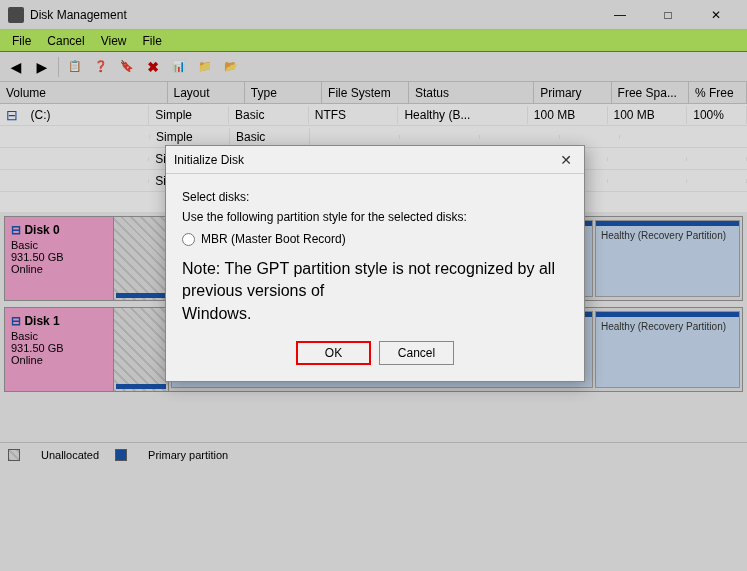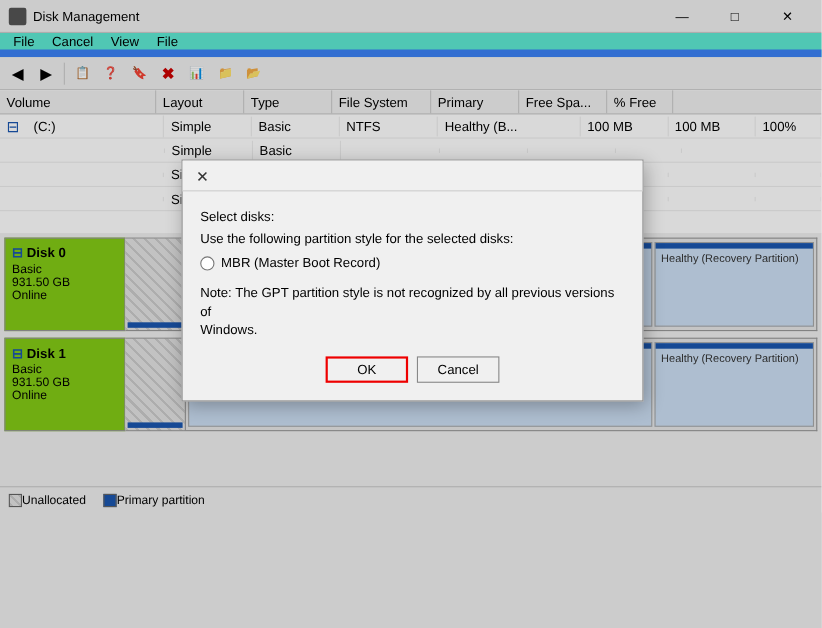--- a/index.html
+++ b/index.html
@@ -45,26 +45,26 @@
       background: transparent;
       font-size: 12px;
       cursor: pointer;
       display: flex;
       align-items: center;
       justify-content: center;
     }
 
     
     .menu-bar {
-      background: #5eead4;
+      background: #bef264;
       height: 22px;
       display: flex;
       align-items: center;
       padding: 0 4px;
-      border-bottom: 7px solid #3b82f6;
+      border-bottom: 1px solid #3b82f6;
     }
     .menu-item {
       padding: 2px 8px;
       font-size: 12px;
       cursor: pointer;
       height: 22px;
       display: flex;
       align-items: center;
     }
 
@@ -137,21 +137,21 @@
       overflow-y: auto;
       height: calc(571px - 30px - 22px - 30px - 130px - 24px);
     }
     .disk-row {
       display: flex;
       margin-bottom: 6px;
       height: 85px;
     }
     .disk-info {
       width: 110px;
-      background: #84cc16;
+      background: #f9a8d4;
       border: 1px solid #999;
       padding: 6px;
       font-size: 11px;
       flex-shrink: 0;
     }
     .disk-info .disk-name { font-weight: bold; font-size: 12px; margin-bottom: 2px; }
     .disk-partitions {
       flex: 1;
       display: flex;
       border: 1px solid #999;
@@ -167,21 +167,21 @@
       height: 24px;
       display: flex;
       align-items: center;
       padding: 0 8px;
       gap: 16px;
       font-size: 11px;
     }
     .legend-item {
       display: flex;
       align-items: center;
-      gap: 0;
+      gap: 21px;
     }
     .legend-box {
       width: 12px;
       height: 12px;
       border: 1px solid #666;
     }
 
     
     .dialog-overlay {
       position: absolute;
@@ -270,21 +270,21 @@
     .radio-item {
       display: flex;
       align-items: center;
       gap: 6px;
       font-size: 12px;
     }
     .radio-input {
       accent-color: #0078d4;
     }
     .dialog-note {
-      font-size: 12px;
+      font-size: 16px;
       margin-bottom: 16px;
       line-height: 1.4;
     }
     .dialog-buttons {
       display: flex;
       justify-content: center;
       gap: 8px;
     }
     .dialog-btn {
       min-width: 75px;
@@ -327,24 +327,25 @@
   <button class="toolbar-btn" style="font-size:11px;">❓</button>
   <button class="toolbar-btn" style="font-size:11px;">🔖</button>
   <button class="toolbar-btn" style="color:#c00; font-weight:bold; font-size:14px;">✖</button>
   <button class="toolbar-btn" style="font-size:11px;">📊</button>
   <button class="toolbar-btn" style="font-size:11px;">📁</button>
   <button class="toolbar-btn" style="font-size:11px;">📂</button>
 </div>
 
 <div class="table-area">
   <div class="table-header">
-    <div class="col-header" style="width:142px">Volume</div>
+    <div class="col-header" style="width:174px">Volume</div>
     <div class="col-header" style="width:80px">Layout</div>
     <div class="col-header" style="width:80px">Type</div>
     <div class="col-header" style="width:90px">File System</div>
+    <div class="col-header" style="width:130px">Status</div>
     <div class="col-header" style="width:80px">Primary</div>
     <div class="col-header" style="width:80px">Free Spa...</div>
     <div class="col-header" style="width:60px">% Free</div>
   </div>
   <div class="table-row">
     <div class="table-cell" style="width:150px; display:flex; align-items:center; gap:4px;">
       <span style="color:#1a56b0; font-size:14px;">⊟</span>
         <span>⠀(C:)</span>
     </div>
     <div class="table-cell" style="width:80px">Simple</div>
@@ -453,20 +454,21 @@
   <div class="legend-item">
     <div class="legend-box" style="background:#1a56b0;"></div>
     <span>Primary partition</span>
   </div>
 </div>
 
 <div class="dialog-overlay">
   <div class="dialog">
 
     <div class="dialog-title-bar">
+      <span class="dialog-title-text">Initialize Disk</span>
       <button class="dialog-close-btn">✕</button>
     </div>
 
     <div class="dialog-content">
       <div class="dialog-label">Select disks:</div>
       <div class="partition-style-label">Use the following partition style for the selected disks:</div>
       <div class="radio-group">
         <div class="radio-item">
           <input type="radio" name="partition_style" class="radio-input" style="">
           <span>MBR (Master Boot Record)</span>

